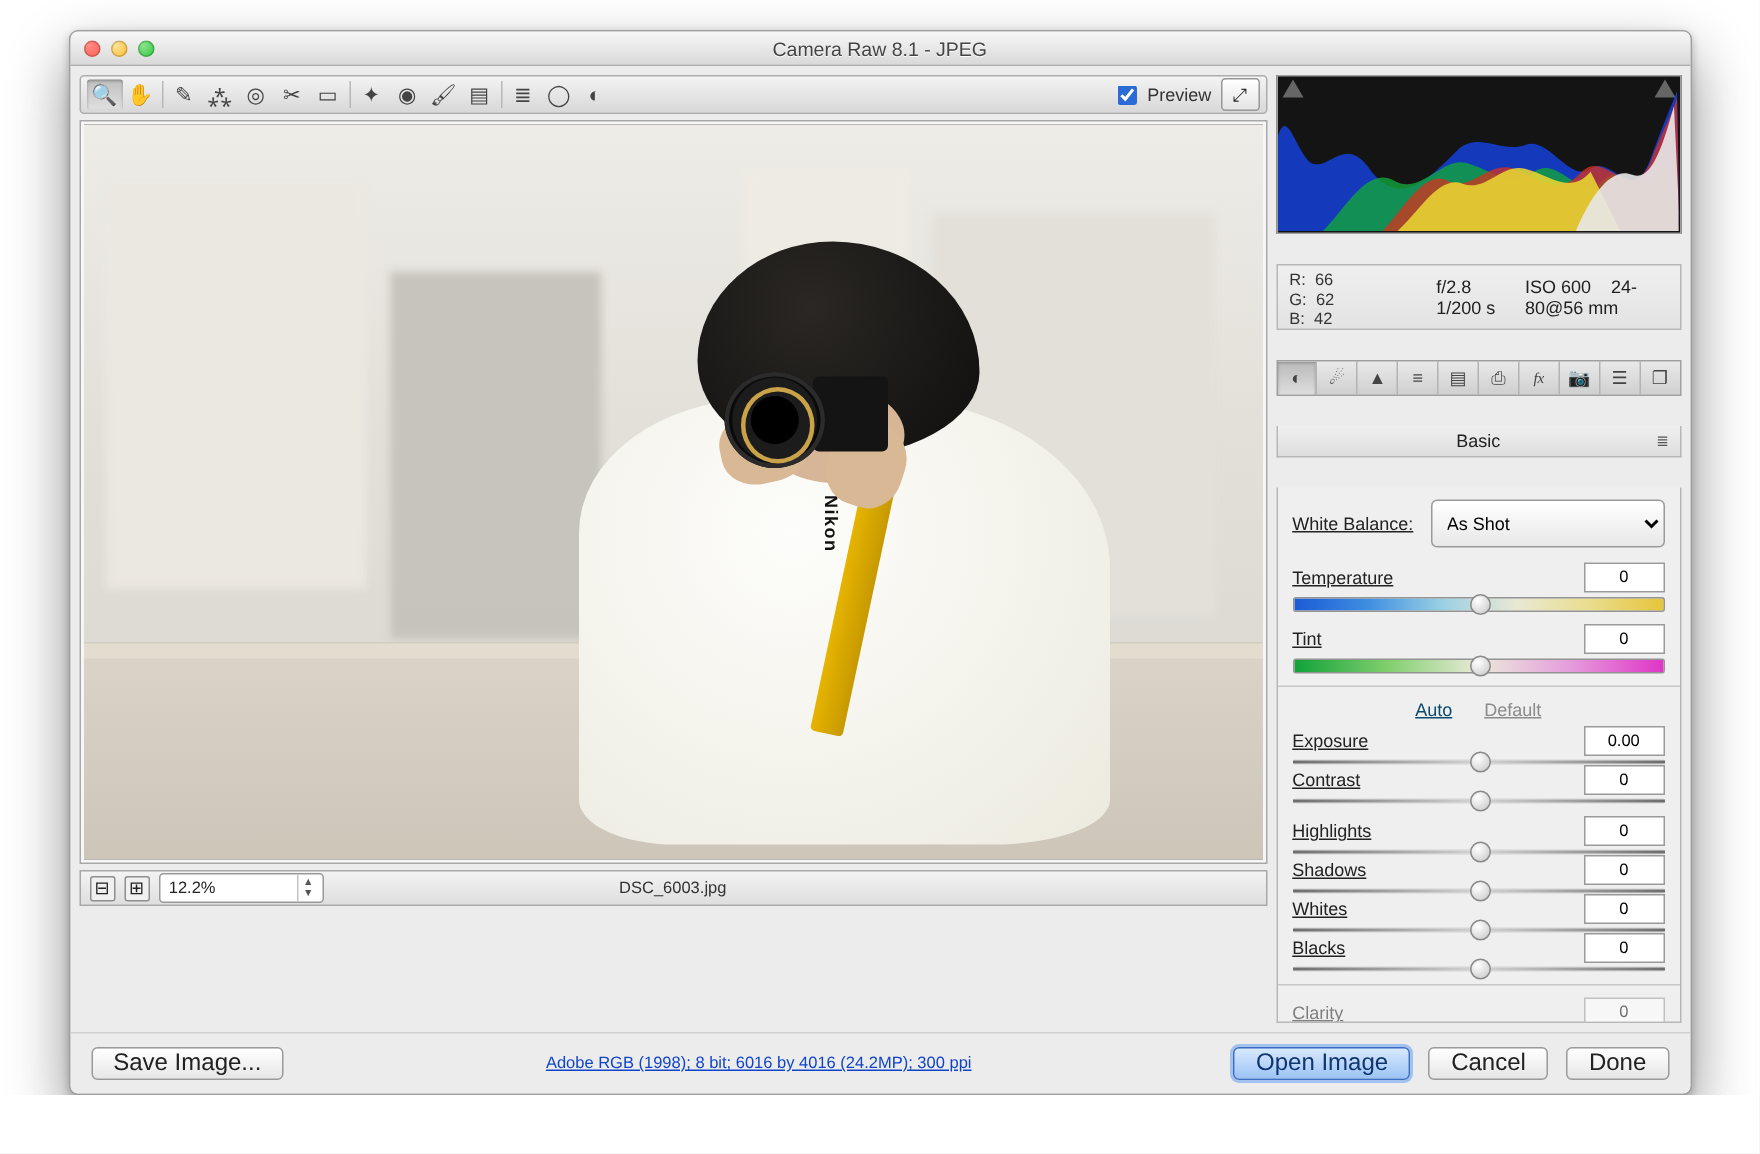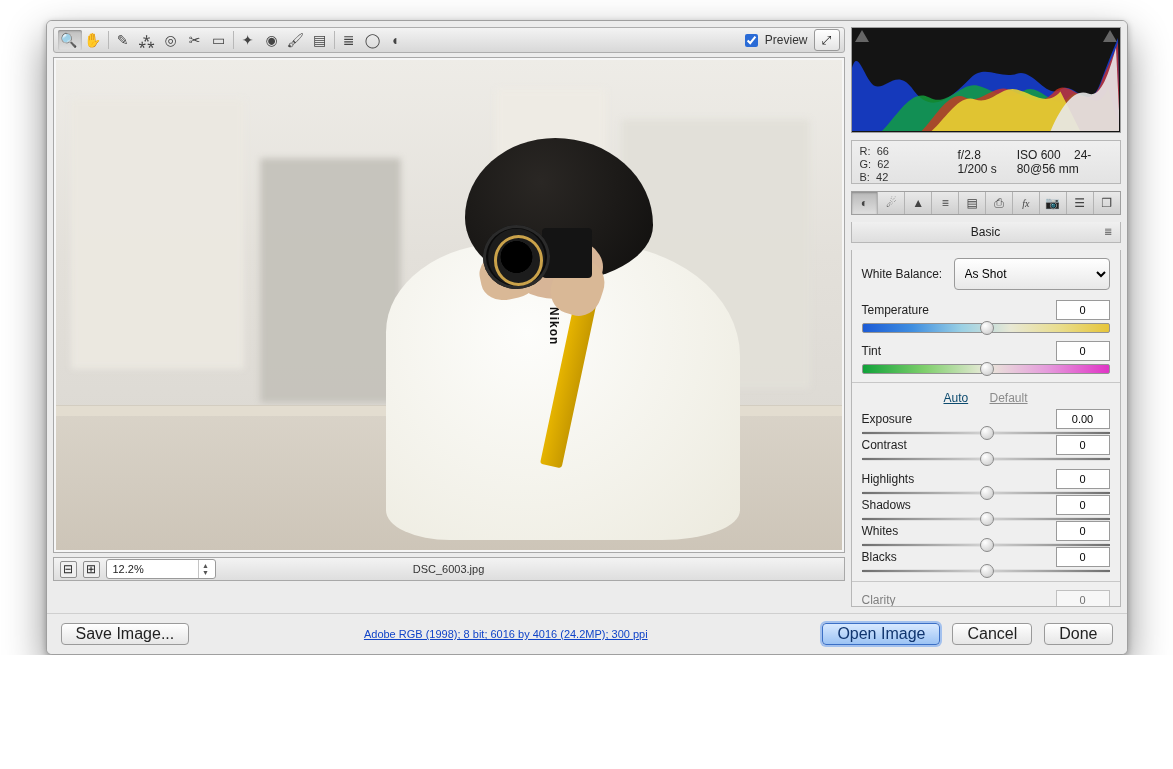--- a/index.html
+++ b/index.html
@@ -212,21 +212,21 @@
     border-left:1px solid #c4c4c4;
     display:flex; flex-direction:column; align-items:center; justify-content:center;
     font-size:7px; line-height:7px; color:#555;
   }
   .status-filename {
     position:absolute; left:50%; transform:translateX(-50%);
     font-size:11px; color:#333;
   }
 
   
-  .right-col { display:flex; flex-direction:column; gap:7px; }
+  .right-col { display:flex; flex-direction:column; gap:20px; }
   .histo-wrap {
     height: 104px;
     border:1px solid #9f9f9f;
     background:#141414;
     position:relative;
   }
   .histo-tri {
     position:absolute; top:2px; width:0; height:0;
     border-left:7px solid transparent; border-right:7px solid transparent;
     border-bottom:12px solid #666;
@@ -280,21 +280,21 @@
     border:1px solid #b7b7b7; border-top:none;
     background:#efefef;
     padding:8px 10px 0 10px;
     height:348px;
     overflow:hidden;
   }
   .row {
     display:flex; align-items:center; margin-bottom:2px;
     font-size:12px; color:#222;
   }
-  .row .label { flex:1; }
+  .row .label { flex:1;text-decoration:underline; }
   .row input[type=text] {
     width:48px; height:16px;
     font-size:11px;
     text-align:center;
     border:1px solid #9a9a9a;
     background:#fff;
   }
   .wb-row select {
     flex:1;
     height:32px;
@@ -376,20 +376,28 @@
     flex:1; text-align:center;
     font-size:11px;
     color:#1044c8; text-decoration:underline;
   }
 </style>
 </head>
 <body>
 
 <div class="window">
 
+  <div class="titlebar">
+    <div class="traffic-lights">
+      <div class="tl red"></div>
+      <div class="tl yellow"></div>
+      <div class="tl green"></div>
+    </div>
+    <div class="titlebar-title">Camera Raw 8.1  -  JPEG</div>
+  </div>
 
   <div class="content">
 
     <div class="left-col">
 
       <div class="toolbar">
         <span class="tool active">🔍</span>
         <span class="tool">✋</span>
         <span class="sep"></span>
         <span class="tool">✎</span>

